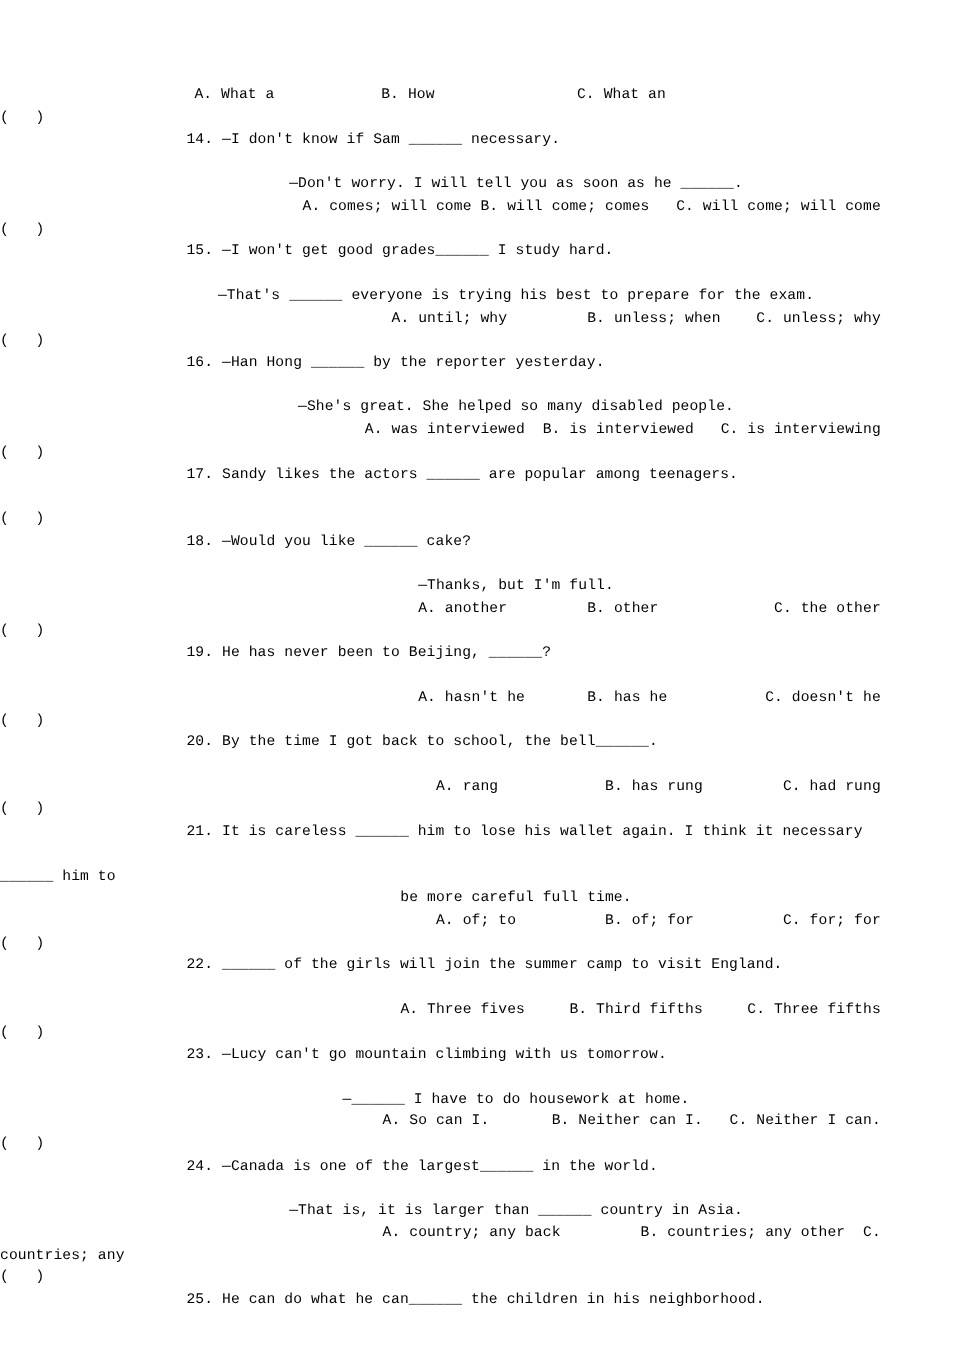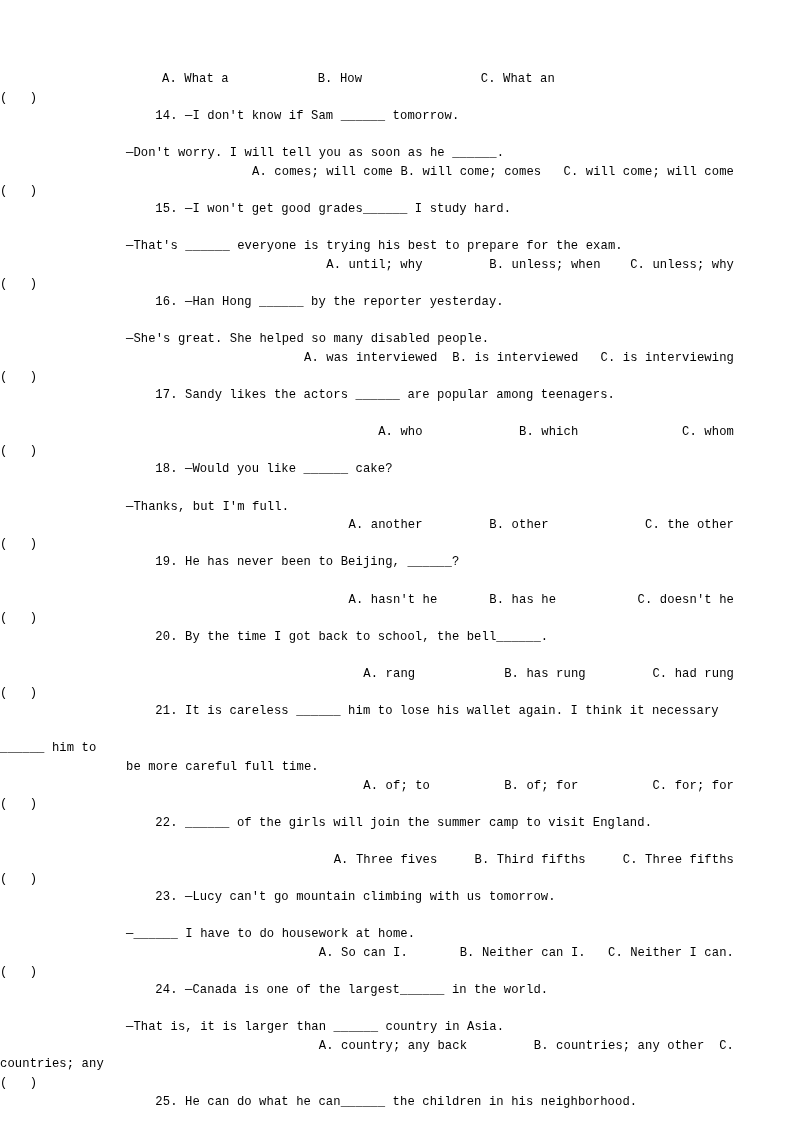--- a/index.html
+++ b/index.html
@@ -33,42 +33,42 @@
     white-space: pre;
   }
   .paren {
     position: absolute;
     left: -96px;
     top: 0;
     width: 48px;
     white-space: pre;
   }
   .indent1 { padding-left: 0; }
-  .indent2 { padding-left: 30px; }
+  .indent2 { padding-left: 30px; text-align: center; }
   .indent3 { padding-left: 66px; text-align: right; }
   .opts {
     white-space: pre;
   }
   .zeroindent { margin-left: -96px; }
   .top-first {
     margin-left: 66px;
   }
 </style>
 </head>
 <body>
 
 <div class="page">
 
   <div class="q-block">
 
     <div class="row top-first">A. What a            B. How                C. What an</div>
 
     <div>
       <div class="row indent1">
-        <span class="paren">(   )</span><span>14.</span><span> </span><span>—I don't know if Sam ______ tomorrow.</span>
+        <span class="paren">(   )</span><span>14.</span><span> </span><span>—I don't know if Sam ______ necessary.</span>
       </div>
       <div class="row indent2"><span>—Don't worry. I will tell you as soon as he ______.</span></div>
       <div class="row indent3 opts"><span>A. comes; will come B. will come; comes   C. will come; will come</span></div>
     </div>
 
     <div>
       <div class="row indent1">
         <span class="paren">(   )</span><span>15.</span><span> </span><span>—I won't get good grades______ I study hard.</span>
       </div>
       <div class="row indent2"><span>—That's ______ everyone is trying his best to prepare for the exam.</span></div>
@@ -80,21 +80,20 @@
         <span class="paren">(   )</span><span>16.</span><span> </span><span>—Han Hong ______ by the reporter yesterday.</span>
       </div>
       <div class="row indent2"><span>—She's great. She helped so many disabled people.</span></div>
       <div class="row indent3 opts"><span>A. was interviewed  B. is interviewed   C. is interviewing</span></div>
     </div>
 
     <div>
       <div class="row indent1">
         <span class="paren">(   )</span><span>17.</span><span> </span><span>Sandy likes the actors ______ are popular among teenagers.</span>
       </div>
-      <div class="row indent3 opts"><span>A. who             B. which              C. whom</span></div>
     </div>
 
     <div>
       <div class="row indent1">
         <span class="paren">(   )</span><span>18.</span><span> </span><span>—Would you like ______ cake?</span>
       </div>
       <div class="row indent2"><span>—Thanks, but I'm full.</span></div>
       <div class="row indent3 opts"><span>A. another         B. other             C. the other</span></div>
     </div>
 

